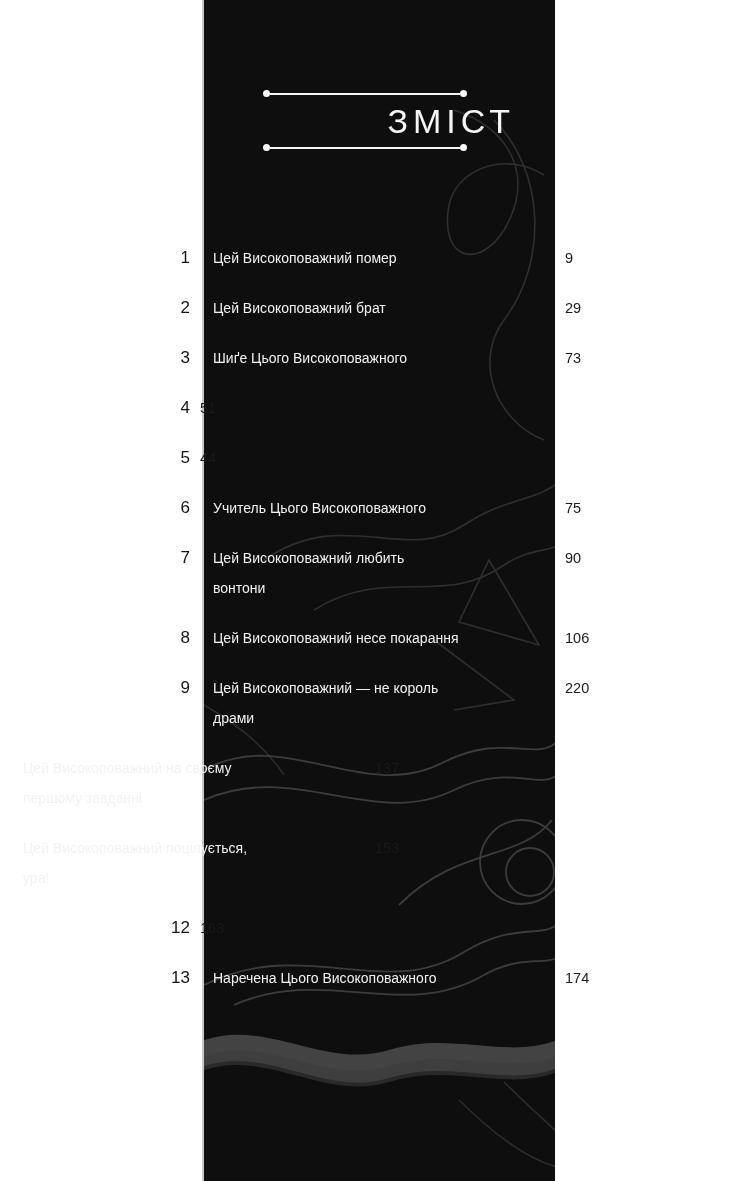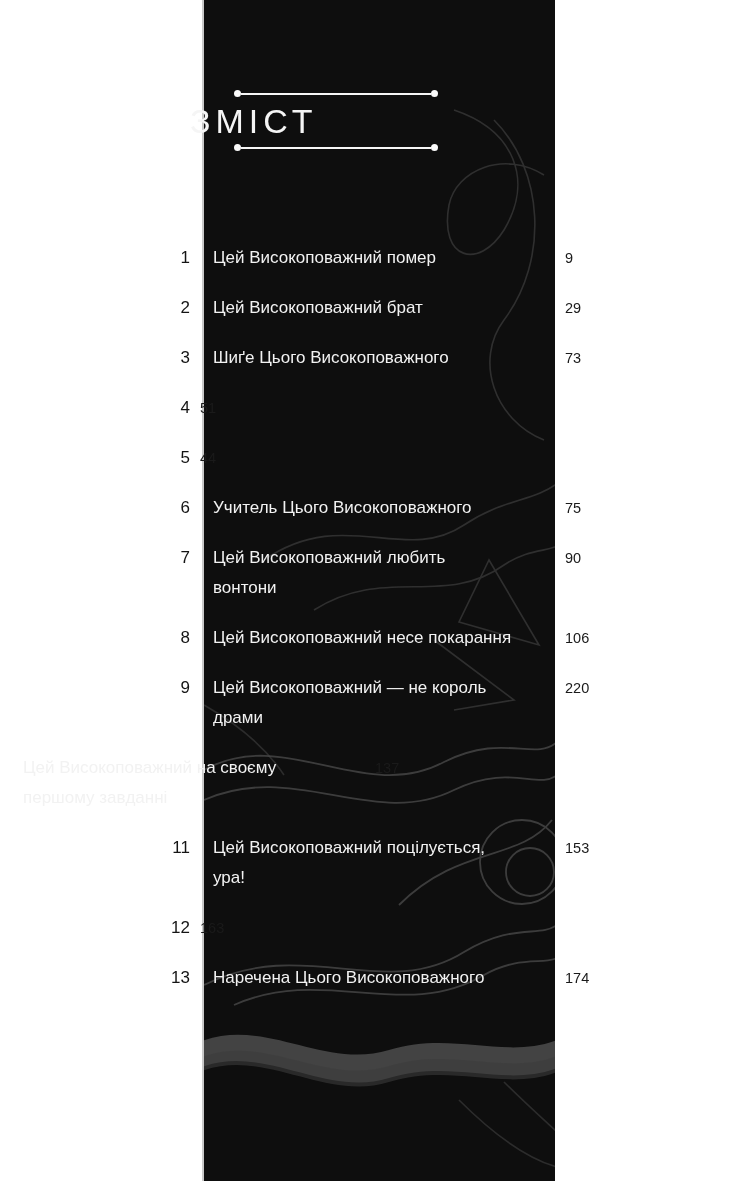--- a/index.html
+++ b/index.html
@@ -23,24 +23,24 @@
     height: 1181px;
     background: #0e0e0e;
     border-left: 2px solid #c9c9c9;
     overflow: hidden;
   }
   .panel svg { position: absolute; left: 0; top: 0; }
 
   
   .toc-header {
     position: absolute;
-    left: 185px;
+    left: 214px;
     top: 90px;
     width: 301px;
-    text-align: left;
+    text-align: right;
   }
   .rule {
     display: flex;
     align-items: center;
     width: 204px;
     margin: 0 auto;
   }
   .rule .dot {
     width: 7px; height: 7px;
     border-radius: 50%;
@@ -80,21 +80,21 @@
     text-align: right;
     color: #141414;
     font-size: 17px;
     line-height: 30px;
   }
   .title {
     width: 342px;
     flex: 0 0 auto;
     margin-left: 23px;
     color: #f2f2f2;
-    font-size: 17px;
+    font-size: 14px;
     line-height: 30px;
     white-space: pre-line;
   }
   .pagenum {
     flex: 0 0 auto;
     margin-left: 10px;
     color: #1a1a1a;
     font-size: 14.5px;
     line-height: 30px;
   }
@@ -205,21 +205,20 @@
       <div class="pagenum">220</div>
     </div>
 
     <div class="row">
       <div class="title">Цей Високоповажний на своєму
 першому завданні</div>
       <div class="pagenum">137</div>
     </div>
 
     <div class="row">
-      <div class="num">11</div>
       <div class="title">Цей Високоповажний поцілується,
 ура!</div>
       <div class="pagenum">153</div>
     </div>
 
     <div class="row">
       <div class="num">12</div>
       <div class="pagenum">163</div>
     </div>
 

